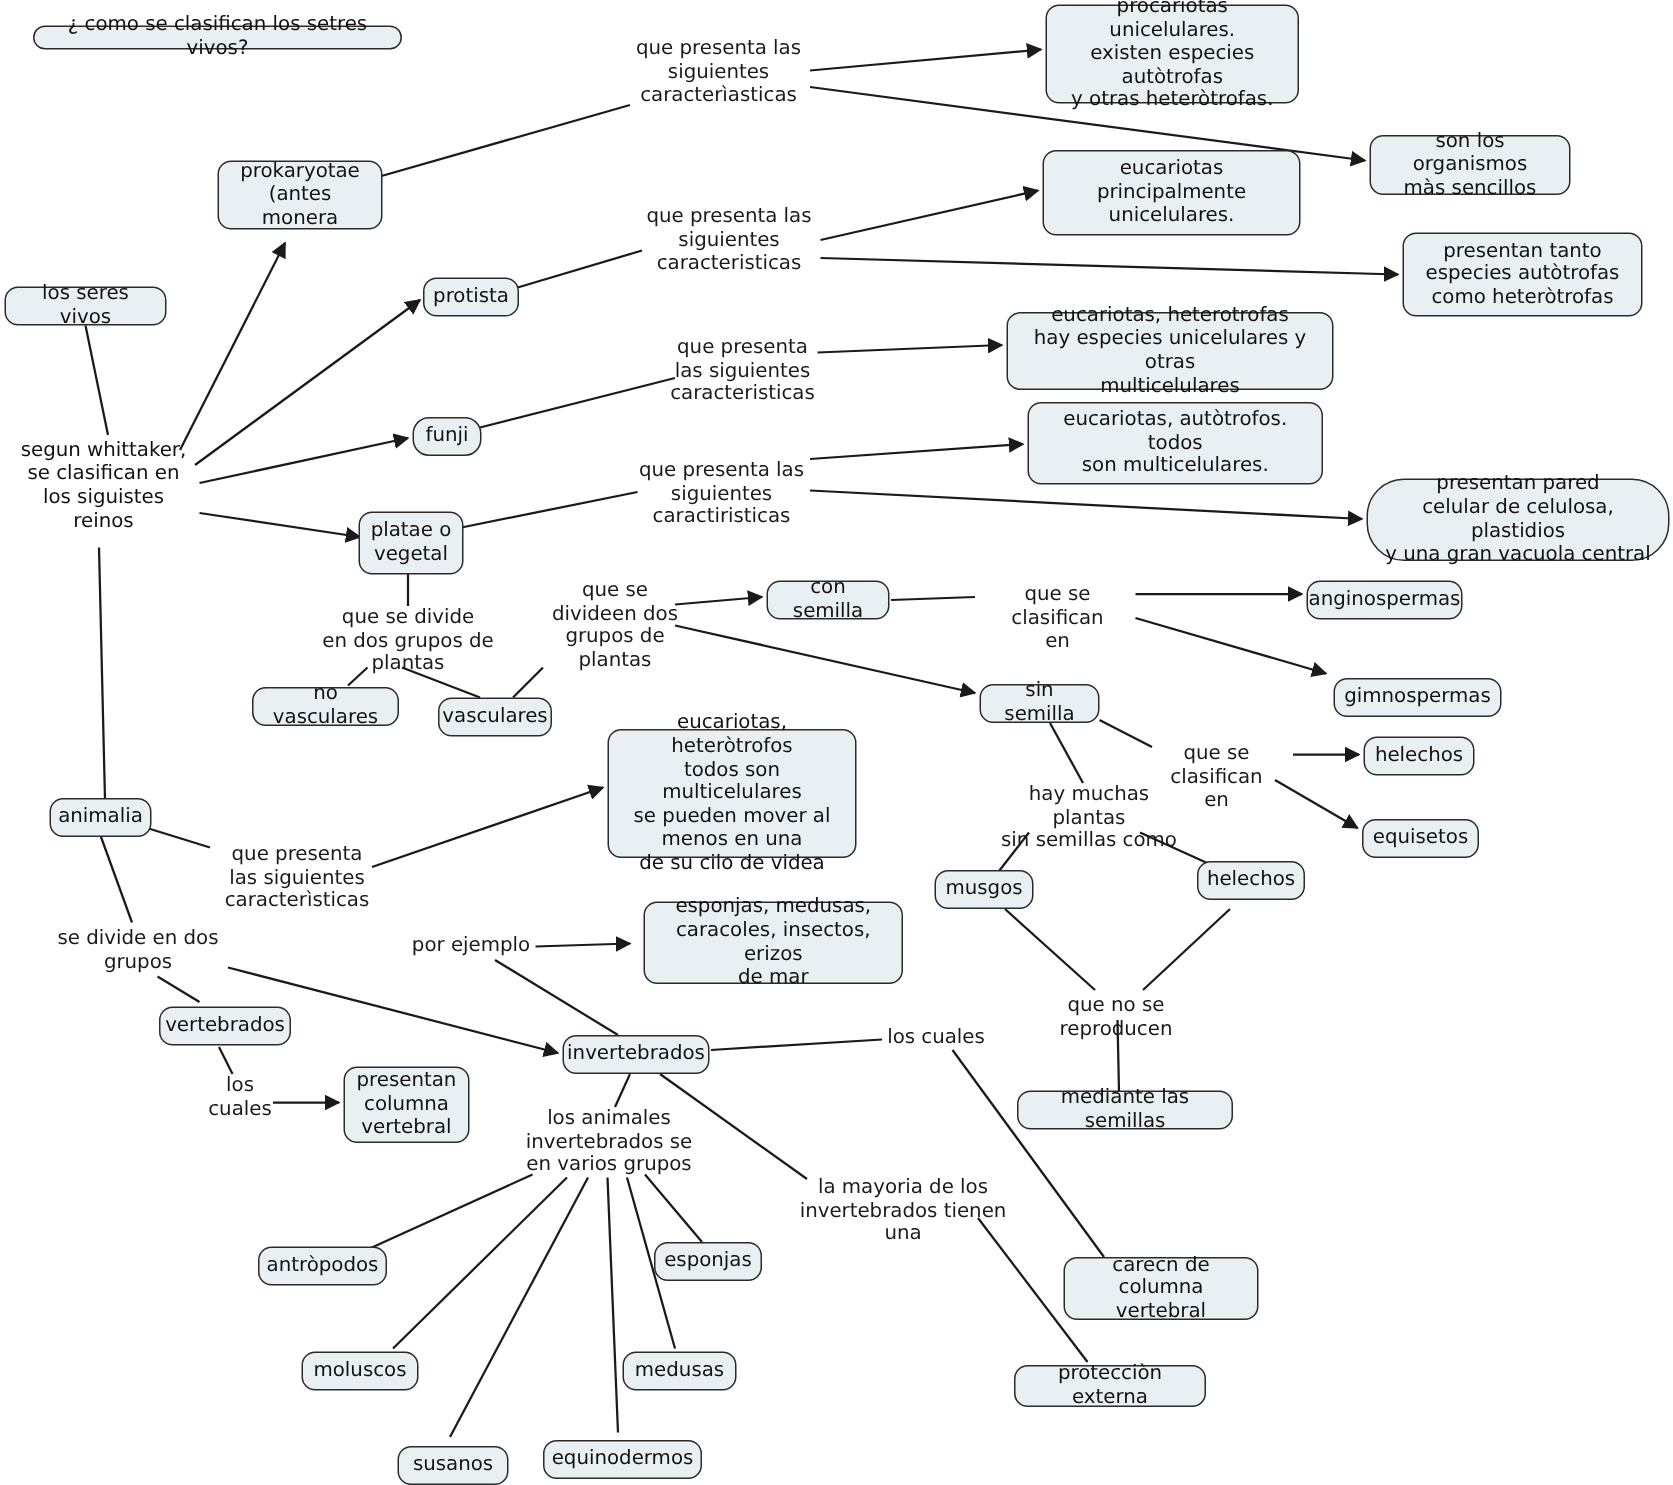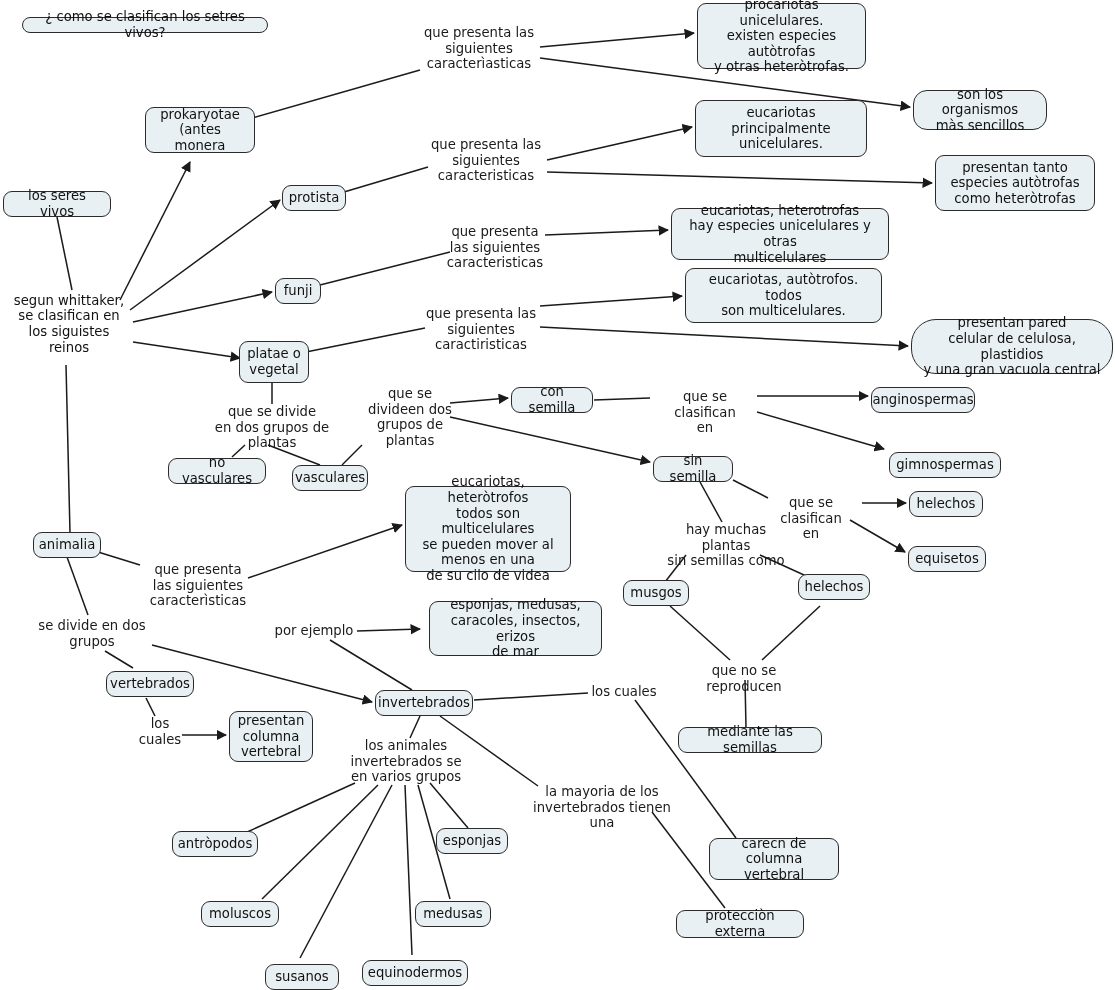--- a/index.html
+++ b/index.html
@@ -154,30 +154,30 @@
 
   <div class="node" style="left:22px;top:17px;width:246px;height:16px;">¿ como se  clasifican los setres vivos?</div>
   <div class="node" style="left:3px;top:191px;width:108px;height:26px;">los seres vivos</div>
   <div class="node" style="left:6px;top:289px;width:126px;height:70px;border:none;background:transparent;">segun whittaker,
 se clasifican en
 los siguistes
 reinos</div>
   <div class="node" style="left:145px;top:107px;width:110px;height:46px;">prokaryotae
 (antes monera</div>
   <div class="node" style="left:282px;top:185px;width:64px;height:26px;">protista</div>
-  <div class="node" style="left:275px;top:278px;width:46px;height:26px;">funji</div>
+  <div class="node" style="left:275px;top:278px;width:46px;height:26px;border-radius:11px;">funji</div>
   <div class="node" style="left:239px;top:341px;width:70px;height:42px;">platae o
 vegetal</div>
   <div class="node" style="left:33px;top:532px;width:68px;height:26px;">animalia</div>
 
   <div class="node" style="left:697px;top:3px;width:169px;height:66px;">procariotas unicelulares.
 existen especies
 autòtrofas
 y otras heteròtrofas.</div>
-  <div class="node" style="left:913px;top:90px;width:134px;height:40px;border-radius:14px;">son los organismos
+  <div class="node" style="left:913px;top:90px;width:134px;height:40px;">son los organismos
 màs sencillos</div>
   <div class="node" style="left:695px;top:100px;width:172px;height:57px;">eucariotas principalmente
 unicelulares.</div>
   <div class="node" style="left:935px;top:155px;width:160px;height:56px;">presentan tanto
 especies autòtrofas
 como heteròtrofas</div>
   <div class="node" style="left:671px;top:208px;width:218px;height:52px;">eucariotas, heterotrofas
 hay especies unicelulares y otras
 multicelulares</div>
   <div class="node" style="left:685px;top:268px;width:197px;height:55px;">eucariotas, autòtrofos. todos

